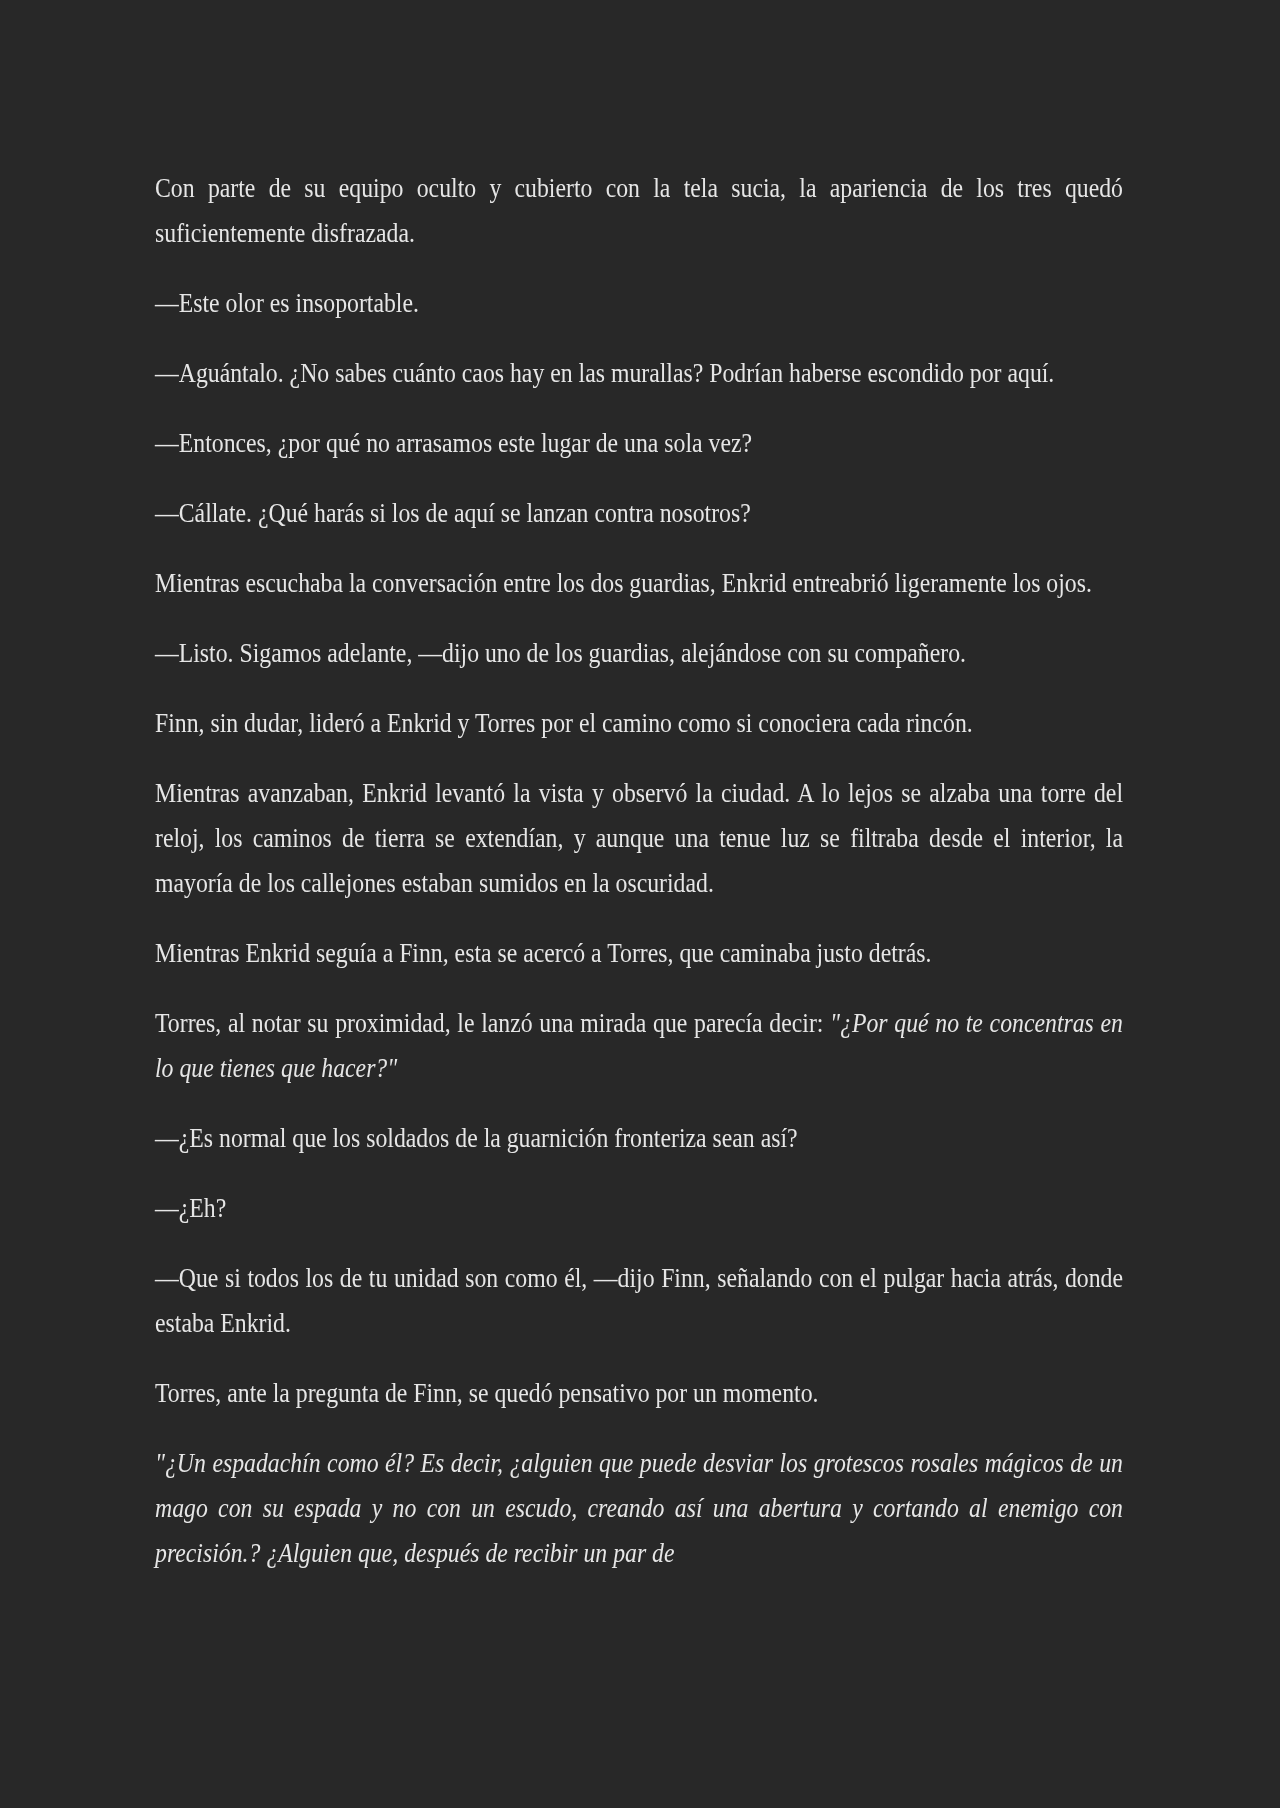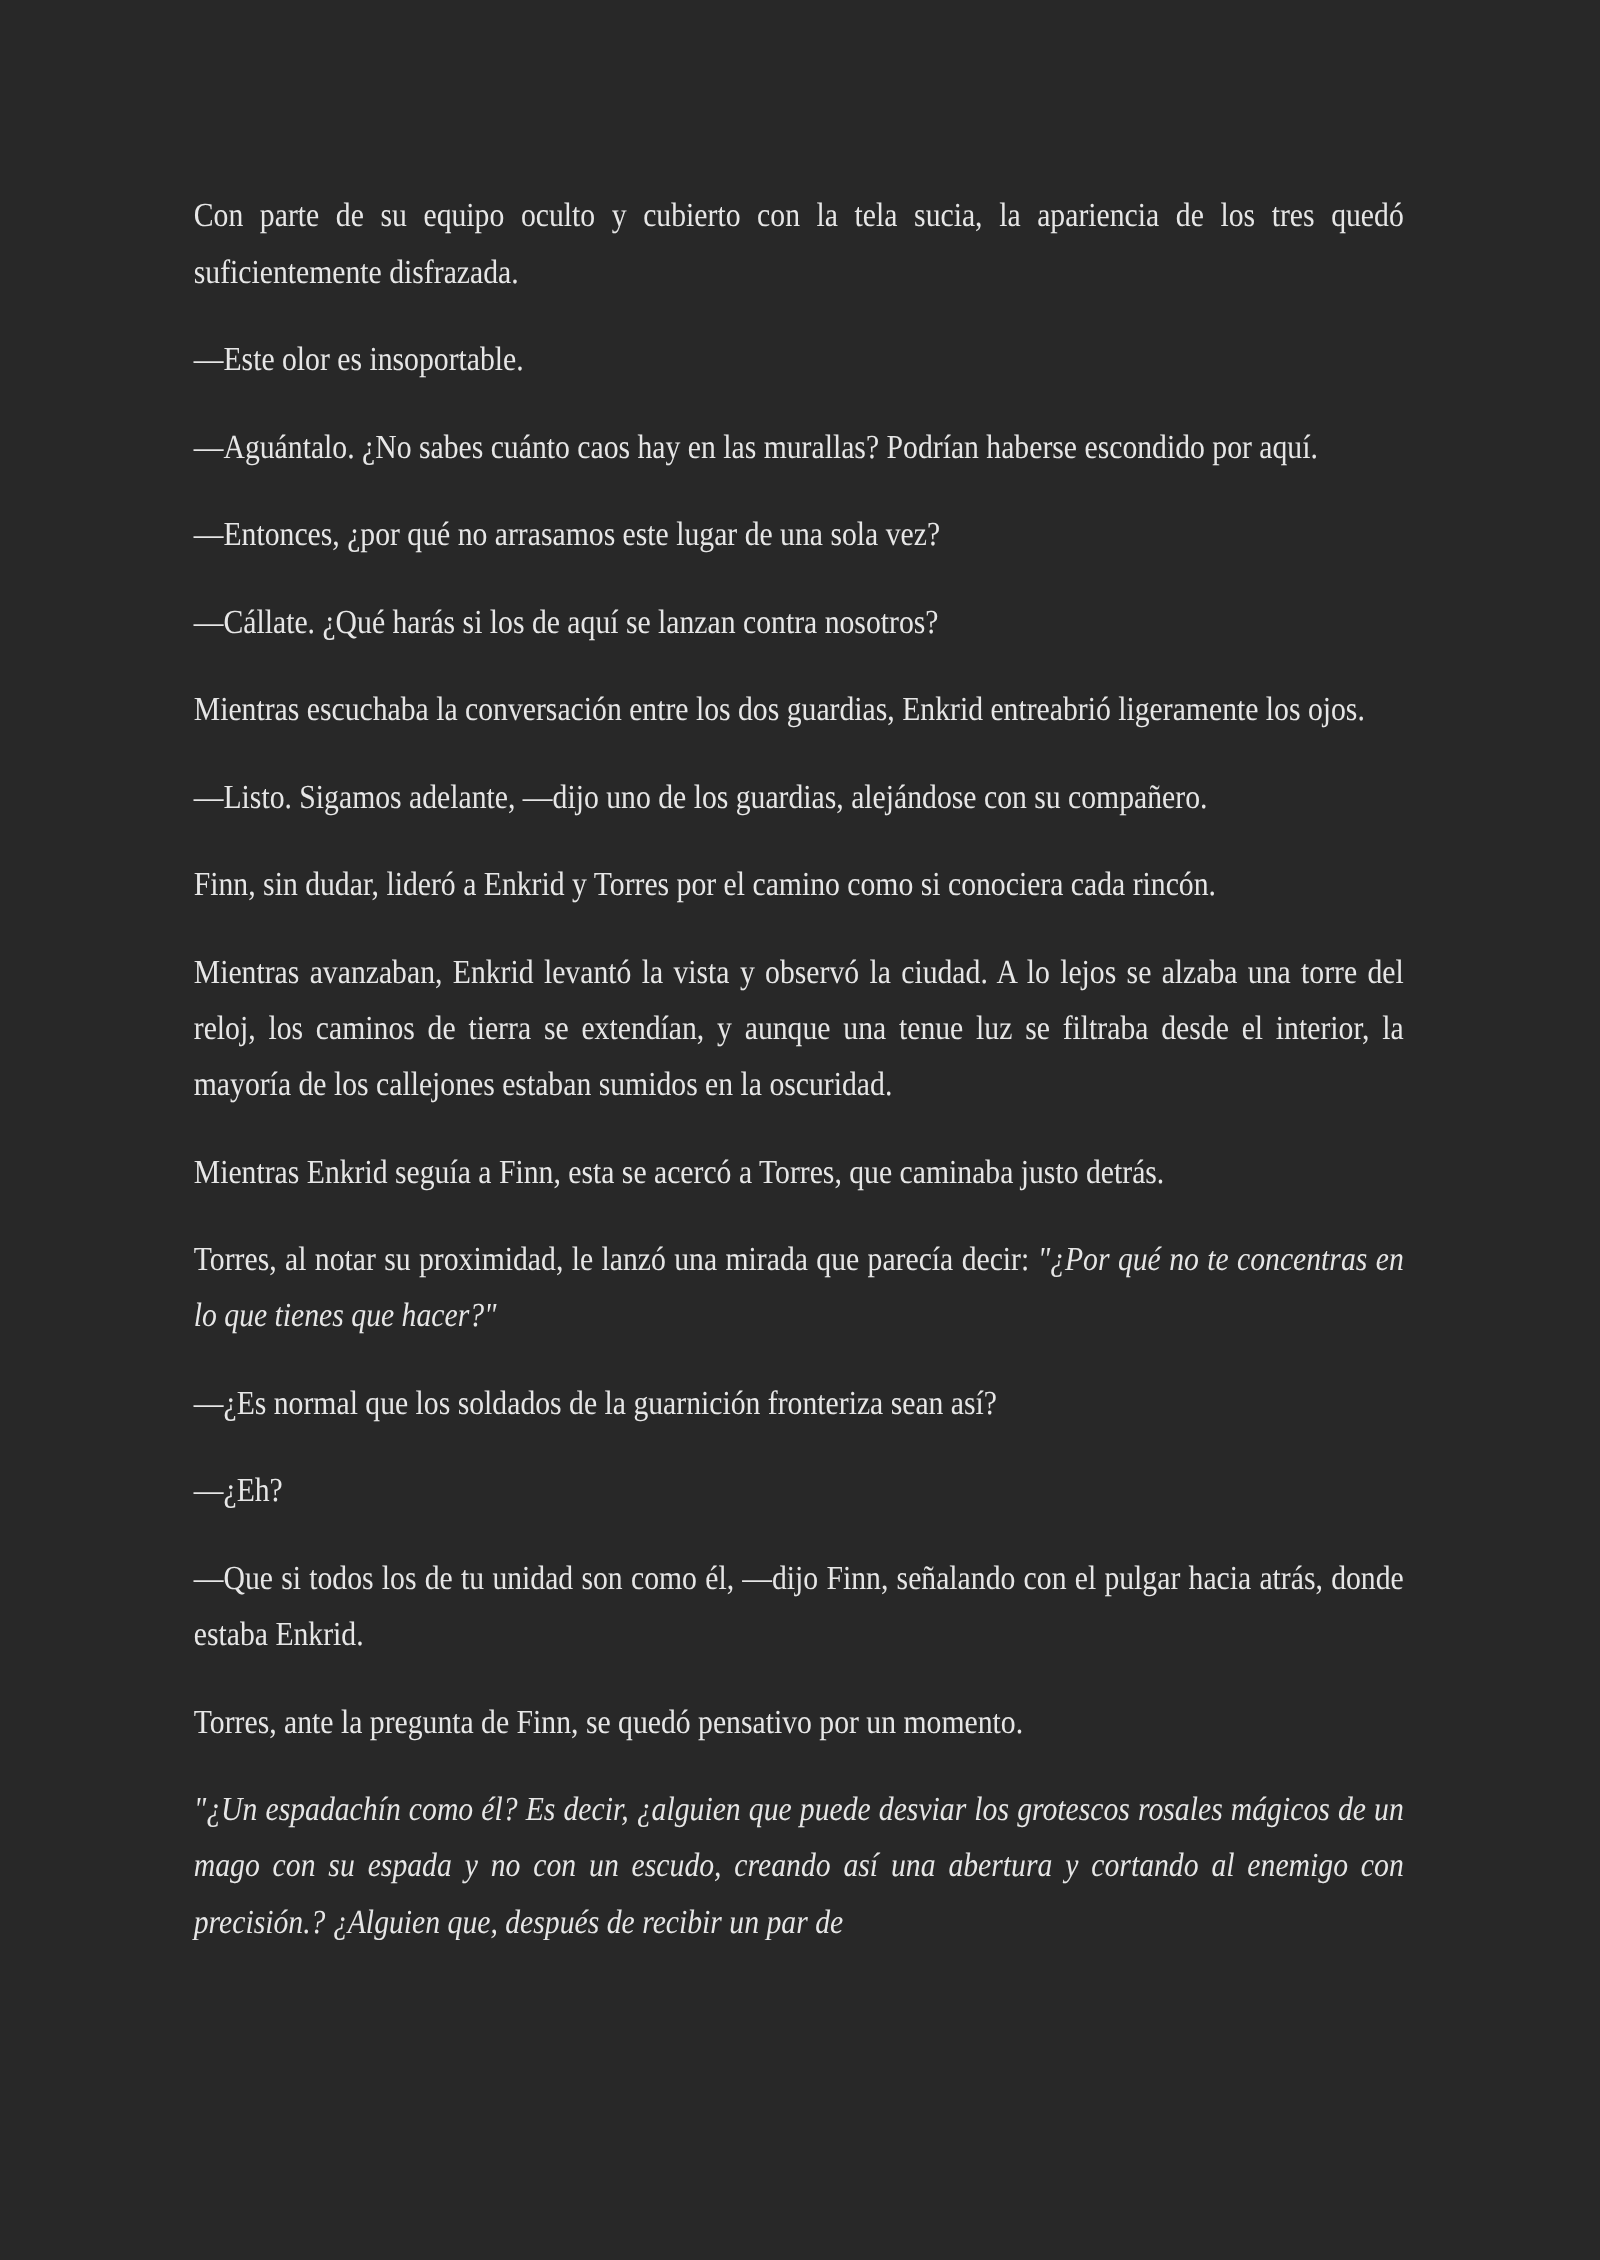--- a/index.html
+++ b/index.html
@@ -9,21 +9,21 @@
     }
     body {
       width: 1280px;
       height: 1808px;
       overflow: hidden;
       position: relative;
     }
     .reader {
       position: absolute;
       left: 155px;
-      top: 150px;
+      top: 166px;
       width: 968px;
     }
     .page-inner {
       width: 1100px;
       transform: scaleX(0.88);
       transform-origin: left top;
     }
     p {
       margin: 0 0 25px 0;
       font-family: "Liberation Serif", "DejaVu Serif", serif;

